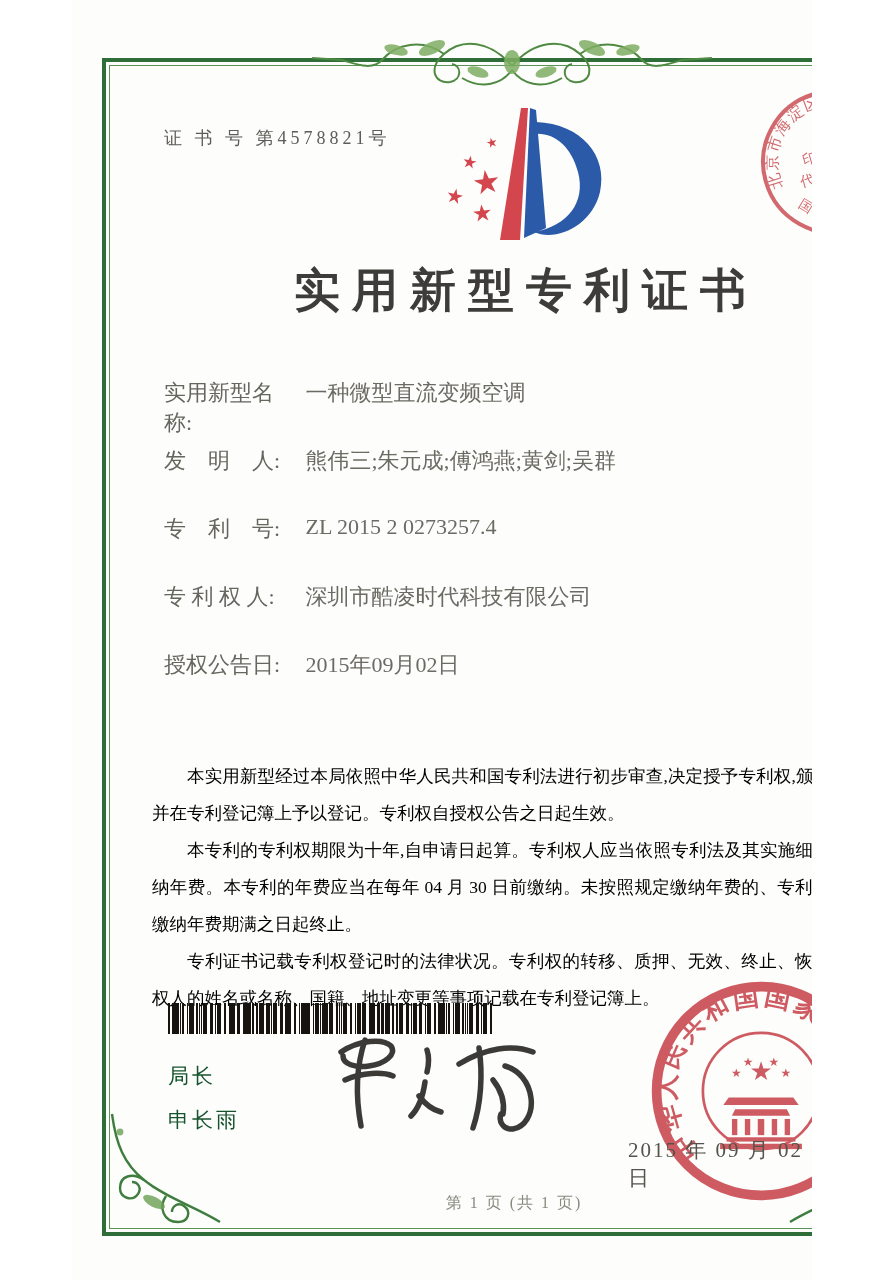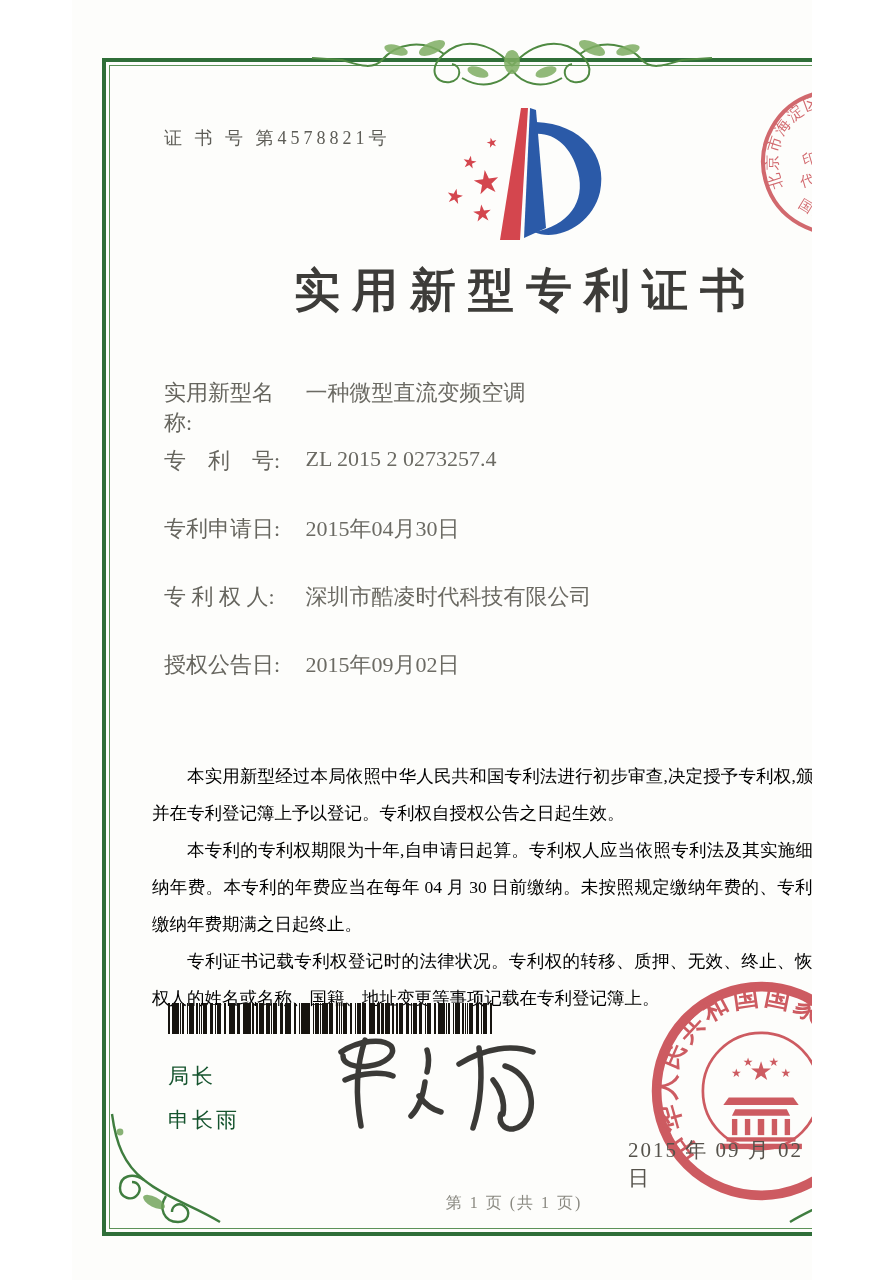--- a/index.html
+++ b/index.html
@@ -134,26 +134,26 @@
   </div>
 
   <div class="title">实用新型专利证书</div>
 
   <div class="fields">
     <div class="field">
       <span class="flabel">实用新型名称:</span>
       <span class="fvalue">一种微型直流变频空调</span>
     </div>
     <div class="field">
+      <span class="flabel">发　明　人:</span>
+      <span class="fvalue">熊伟三;朱元成;傅鸿燕;黄剑;吴群</span>
+    </div>
+    <div class="field">
       <span class="flabel">专　利　号:</span>
       <span class="fvalue">ZL 2015 2 0273257.4</span>
-    </div>
-    <div class="field">
-      <span class="flabel">专利申请日:</span>
-      <span class="fvalue">2015年04月30日</span>
     </div>
     <div class="field">
       <span class="flabel">专 利 权 人:</span>
       <span class="fvalue">深圳市酷凌时代科技有限公司</span>
     </div>
     <div class="field">
       <span class="flabel">授权公告日:</span>
       <span class="fvalue">2015年09月02日</span>
     </div>
   </div>

